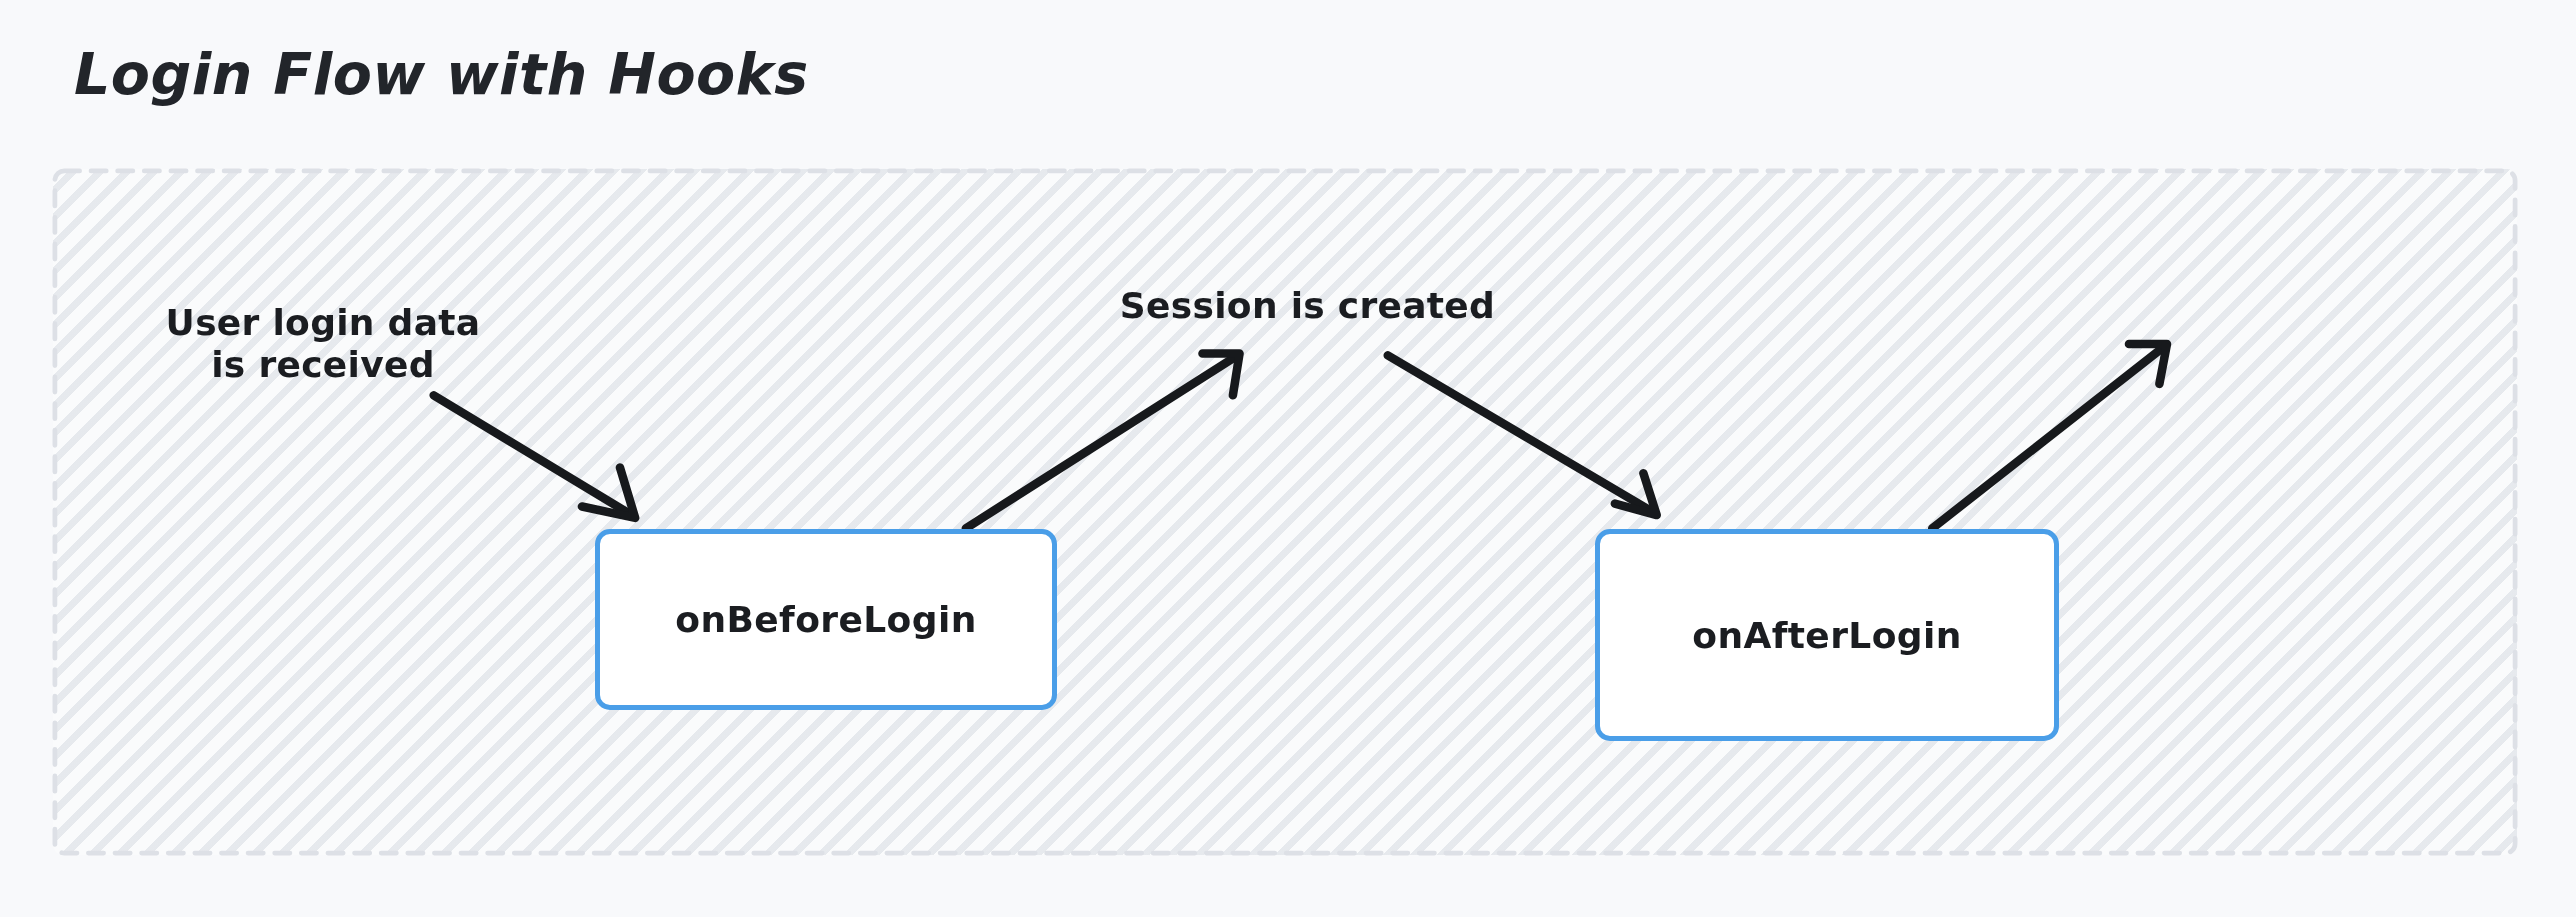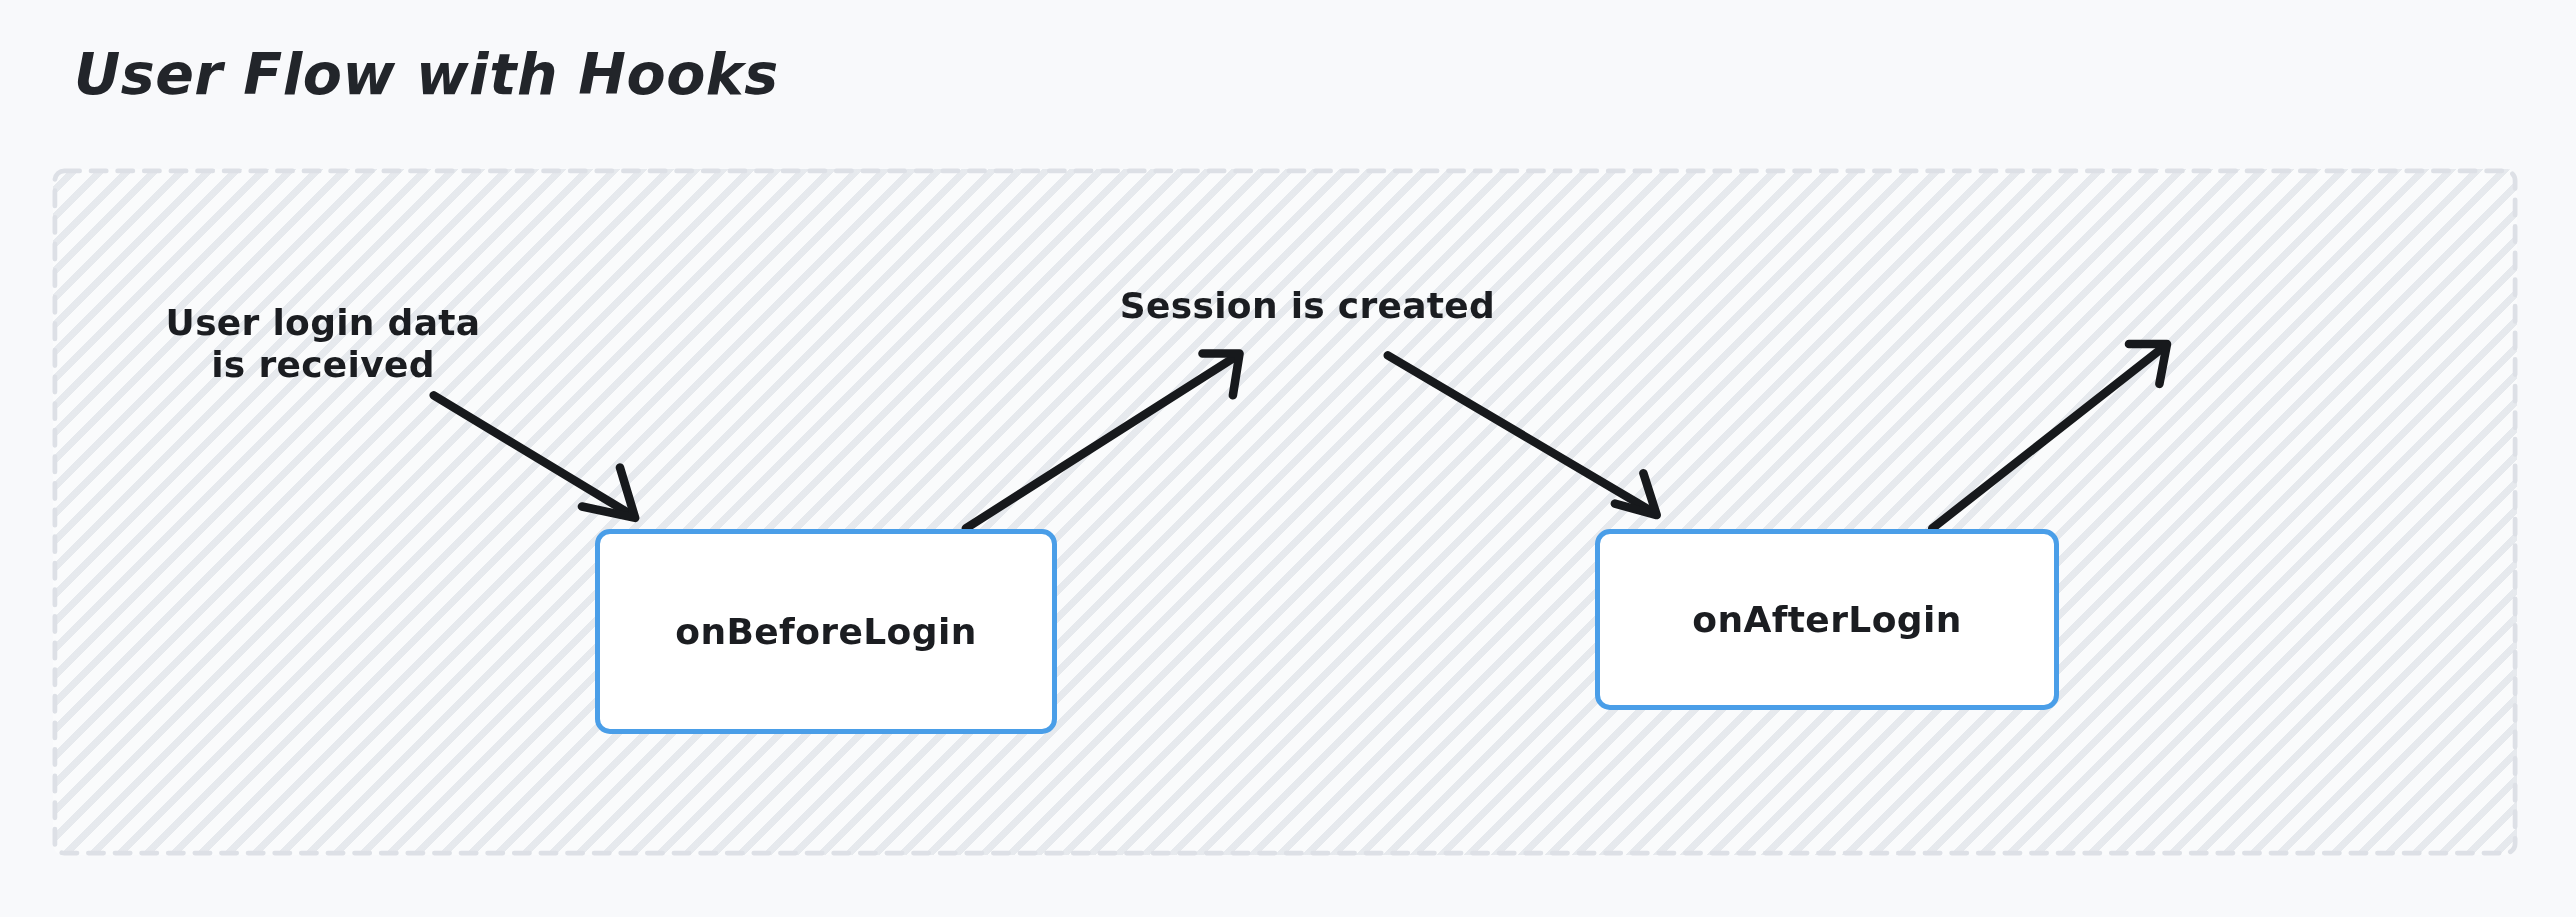--- a/index.html
+++ b/index.html
@@ -107,22 +107,22 @@
     justify-content: center;
   }
   .node-label {
     font-family: "DejaVu Sans", sans-serif;
     font-size: 36px;
     font-weight: 700;
     color: #1b1d21;
     letter-spacing: 0.4px;
     white-space: nowrap;
   }
-  #node-before { left: 595px; top: 529px; width: 462px; height: 205px; }
-  #node-after  { left: 1595px; top: 529px; width: 464px; height: 181px; }
+  #node-before { left: 595px; top: 529px; width: 462px; height: 181px; }
+  #node-after  { left: 1595px; top: 529px; width: 464px; height: 212px; }
 
   
   .edge-label {
     position: absolute;
     font-family: "DejaVu Sans", sans-serif;
     font-size: 36px;
     font-weight: 700;
     color: #1b1d21;
     letter-spacing: 0.3px;
     line-height: 1.18;
@@ -131,21 +131,21 @@
   }
   #label-user-login  { left: 133px;  top: 302px; width: 380px; }
   #label-session     { left: 1084px; top: 285px; width: 447px; }
   #label-logged-in   { left: 2001px; top: 274px; width: 428px; }
 </style>
 </head>
 <body>
 
 <div id="canvas">
 
-  <div id="diagram-title">User Flow with Hooks</div>
+  <div id="diagram-title">Login Flow with Hooks</div>
 
   <div id="flow-container">
     <div id="flow-container-border">
       <svg viewBox="0 0 2592 722" preserveAspectRatio="none" aria-hidden="true">
         <rect x="2" y="2" width="2588" height="718" rx="10" ry="10" fill="none" stroke="#dde0e6" stroke-width="5" stroke-linecap="round" stroke-dasharray="16 12"></rect>
       </svg>
     </div>
   </div>
 
   <div id="arrow-layer">

